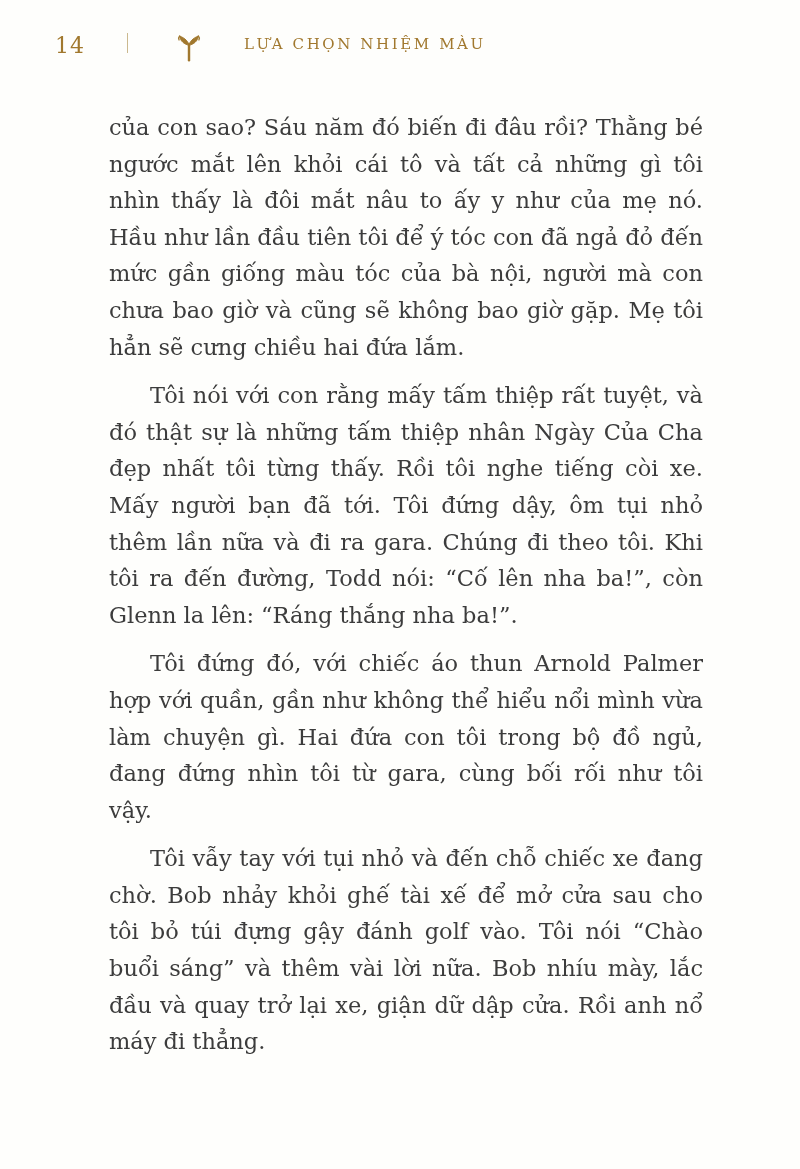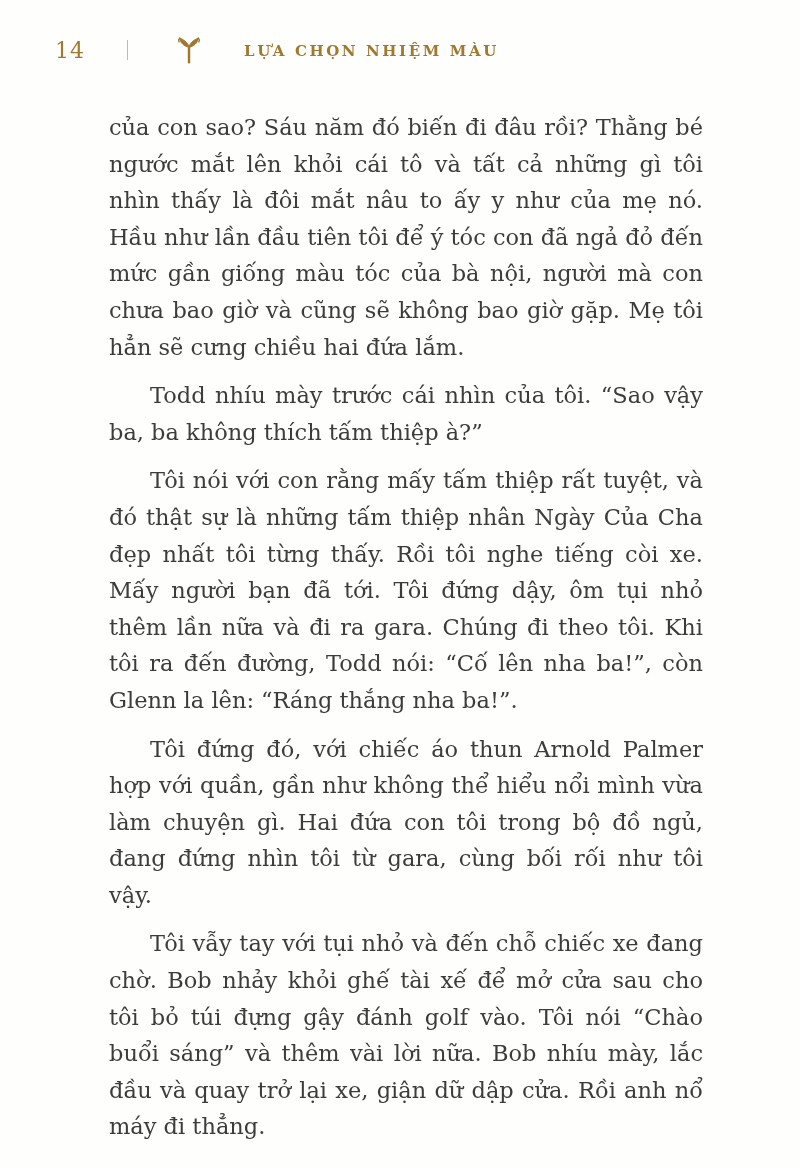--- a/index.html
+++ b/index.html
@@ -17,21 +17,21 @@
     font-family: "DejaVu Serif", serif;
     overflow: hidden;
   }
   .page {
     width: 800px;
     height: 1169px;
     padding: 33px 97px 0 55px;
   }
   .page-header {
     display: flex;
-    align-items: center;
+    align-items: flex-start;
     height: 34px;
     gap: 28px;
   }
   .page-number {
     color: var(--accent);
     font-size: 22px;
     letter-spacing: 1px;
     min-width: 30px;
   }
   .header-divider {
@@ -42,21 +42,21 @@
   }
   .brand-icon {
     width: 30px;
     height: 30px;
     margin-right: 12px;
     flex: 0 0 auto;
   }
   .book-title {
     color: var(--accent);
     font-size: 15px;
-    font-weight: 700;
+    font-weight: 400;
     letter-spacing: 2.6px;
     padding-top: 2px;
     font-family: "DejaVu Serif", serif;
   }
   .page-body {
     margin-left: 50px;   
     margin-top: 42px;
   }
   .page-body p {
     margin: 0 0 12px 4px;
@@ -85,19 +85,18 @@
         <path d="M16 13 C16.5 9.5 20 5.5 26 3.2 C25.4 9 20.5 12.2 16 13 Z" fill="#a1782e" stroke="#a1782e" stroke-width="1" stroke-linejoin="round"></path>
         <path d="M6 3.2 C4.8 4.6 4.6 6 5.4 7.4" fill="none" stroke="#a1782e" stroke-width="1.4" stroke-linecap="round"></path>
         <path d="M26 3.2 C27.2 4.6 27.4 6 26.6 7.4" fill="none" stroke="#a1782e" stroke-width="1.4" stroke-linecap="round"></path>
       </svg>
     </span>
     <span class="book-title">LỰA CHỌN NHIỆM MÀU</span>
   </div>
 
   <div class="page-body">
     <p>của con sao? Sáu năm đó biến đi đâu rồi? Thằng bé ngước mắt lên khỏi cái tô và tất cả những gì tôi nhìn thấy là đôi mắt nâu to ấy y như của mẹ nó. Hầu như lần đầu tiên tôi để ý tóc con đã ngả đỏ đến mức gần giống màu tóc của bà nội, người mà con chưa bao giờ và cũng sẽ không bao giờ gặp. Mẹ tôi hẳn sẽ cưng chiều hai đứa lắm.</p>
-    <p class="indent">Todd nhíu mày trước cái nhìn của tôi. “Sao vậy ba, ba không thích tấm thiệp à?”</p>
     <p class="indent">Tôi nói với con rằng mấy tấm thiệp rất tuyệt, và đó thật sự là những tấm thiệp nhân Ngày Của Cha đẹp nhất tôi từng thấy. Rồi tôi nghe tiếng còi xe. Mấy người bạn đã tới. Tôi đứng dậy, ôm tụi nhỏ thêm lần nữa và đi ra gara. Chúng đi theo tôi. Khi tôi ra đến đường, Todd nói: “Cố lên nha ba!”, còn Glenn la lên: “Ráng thắng nha ba!”.</p>
     <p class="indent">Tôi đứng đó, với chiếc áo thun Arnold Palmer hợp với quần, gần như không thể hiểu nổi mình vừa làm chuyện gì. Hai đứa con tôi trong bộ đồ ngủ, đang đứng nhìn tôi từ gara, cùng bối rối như tôi vậy.</p>
     <p class="indent">Tôi vẫy tay với tụi nhỏ và đến chỗ chiếc xe đang chờ. Bob nhảy khỏi ghế tài xế để mở cửa sau cho tôi bỏ túi đựng gậy đánh golf vào. Tôi nói “Chào buổi sáng” và thêm vài lời nữa. Bob nhíu mày, lắc đầu và quay trở lại xe, giận dữ dập cửa. Rồi anh nổ máy đi thẳng.</p>
   </div>
 
 </div>
 
 </body></html>

